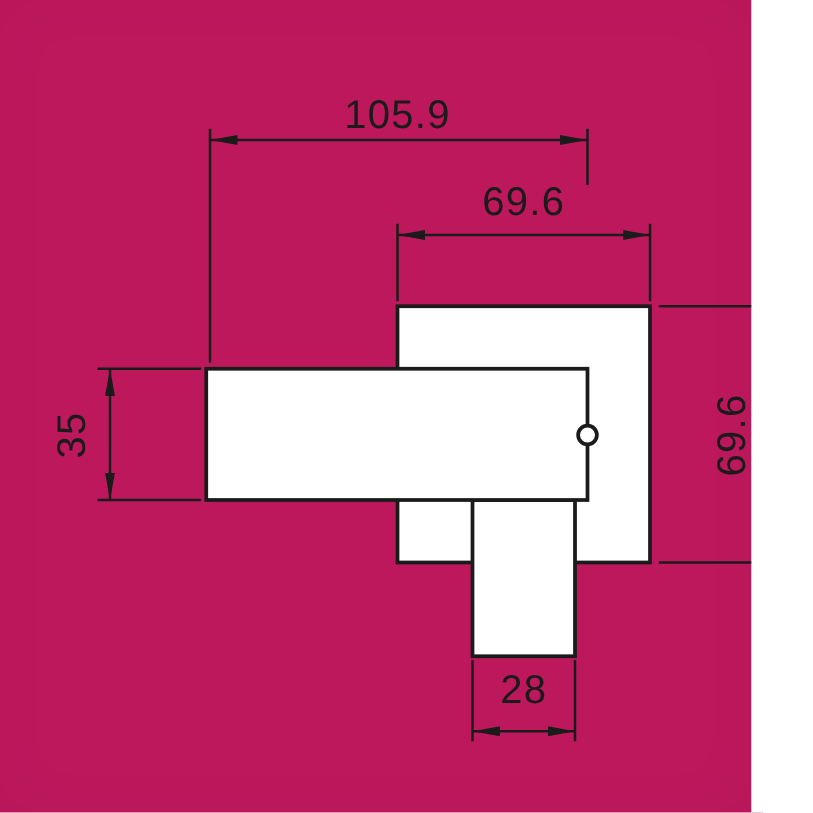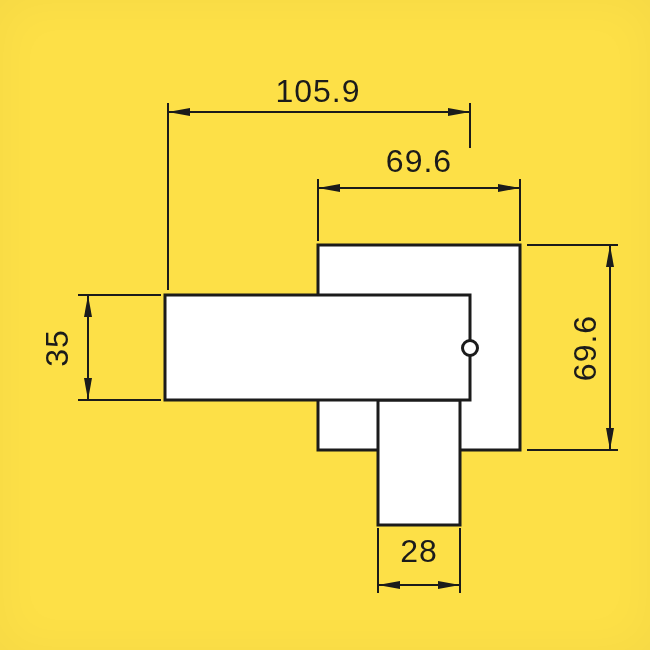--- a/index.html
+++ b/index.html
@@ -2,23 +2,23 @@
 <html><head>
 <meta charset="utf-8">
 <style>
   html, body {
     margin: 0;
     padding: 0;
     background: #ffffff;
   }
   .canvas {
     position: relative;
-    width: 650px;
+    width: 601px;
     height: 650px;
-    background: #fde047;
+    background: #be185d;
     box-shadow: inset 0 0 50px rgba(0,0,0,0.035);
     font-family: "Liberation Sans", sans-serif;
     overflow: hidden;
     text-align: center;
   }
   svg { display: block; }
   .obj {
     fill: #ffffff;
     stroke: #1b1b1b;
     stroke-width: 3;

